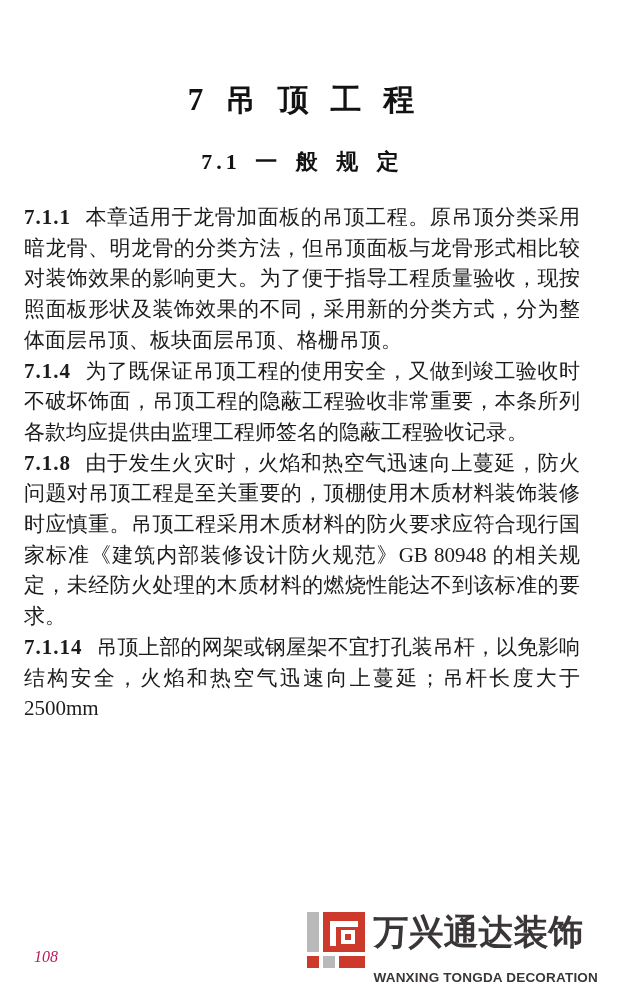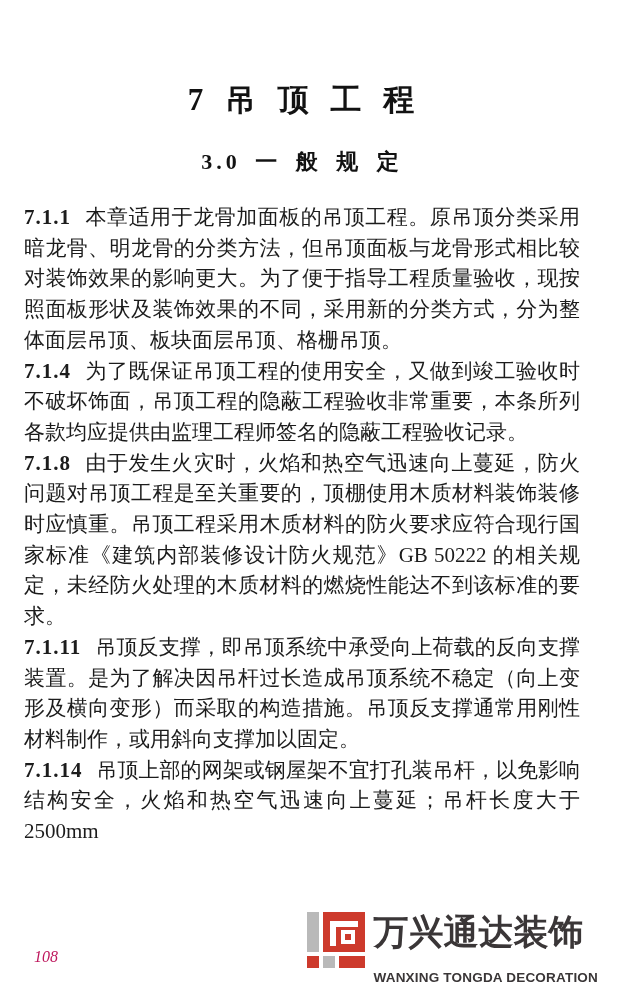--- a/index.html
+++ b/index.html
@@ -110,27 +110,26 @@
     margin-top: 19px;
   }
 </style>
 </head>
 <body>
 
 <div class="doc">
 
   <div class="chapter-title">7 吊 顶 工 程</div>
 
-  <div class="section-title">3.0 一 般 规 定</div>
+  <div class="section-title">7.1 一 般 规 定</div>
 
   <div class="content" id="paragraphs">
       <p class="clause"><span class="num">7.1.1</span><span>本章适用于龙骨加面板的吊顶工程。原吊顶分类采用暗龙骨、明龙骨的分类方法，但吊顶面板与龙骨形式相比较对装饰效果的影响更大。为了便于指导工程质量验收，现按照面板形状及装饰效果的不同，采用新的分类方式，分为整体面层吊顶、板块面层吊顶、格栅吊顶。</span></p>
       <p class="clause"><span class="num">7.1.4</span><span>为了既保证吊顶工程的使用安全，又做到竣工验收时不破坏饰面，吊顶工程的隐蔽工程验收非常重要，本条所列各款均应提供由监理工程师签名的隐蔽工程验收记录。</span></p>
-      <p class="clause"><span class="num">7.1.8</span><span>由于发生火灾时，火焰和热空气迅速向上蔓延，防火问题对吊顶工程是至关重要的，顶棚使用木质材料装饰装修时应慎重。吊顶工程采用木质材料的防火要求应符合现行国家标准《建筑内部装修设计防火规范》GB 50222 的相关规定，未经防火处理的木质材料的燃烧性能达不到该标准的要求。</span></p>
-      <p class="clause"><span class="num">7.1.11</span><span>吊顶反支撑，即吊顶系统中承受向上荷载的反向支撑装置。是为了解决因吊杆过长造成吊顶系统不稳定（向上变形及横向变形）而采取的构造措施。吊顶反支撑通常用刚性材料制作，或用斜向支撑加以固定。</span></p>
+      <p class="clause"><span class="num">7.1.8</span><span>由于发生火灾时，火焰和热空气迅速向上蔓延，防火问题对吊顶工程是至关重要的，顶棚使用木质材料装饰装修时应慎重。吊顶工程采用木质材料的防火要求应符合现行国家标准《建筑内部装修设计防火规范》GB 80948 的相关规定，未经防火处理的木质材料的燃烧性能达不到该标准的要求。</span></p>
       <p class="clause"><span class="num">7.1.14</span><span>吊顶上部的网架或钢屋架不宜打孔装吊杆，以免影响结构安全，火焰和热空气迅速向上蔓延；吊杆长度大于 2500mm</span></p>
     </div>
 
   <div class="page-number">108</div>
 
   <div class="logo">
     <div class="logo-mark">
       <div class="lm-graybar"></div>
       <div class="lm-redbox">
         <svg width="42" height="40" viewBox="0 0 42 40">

